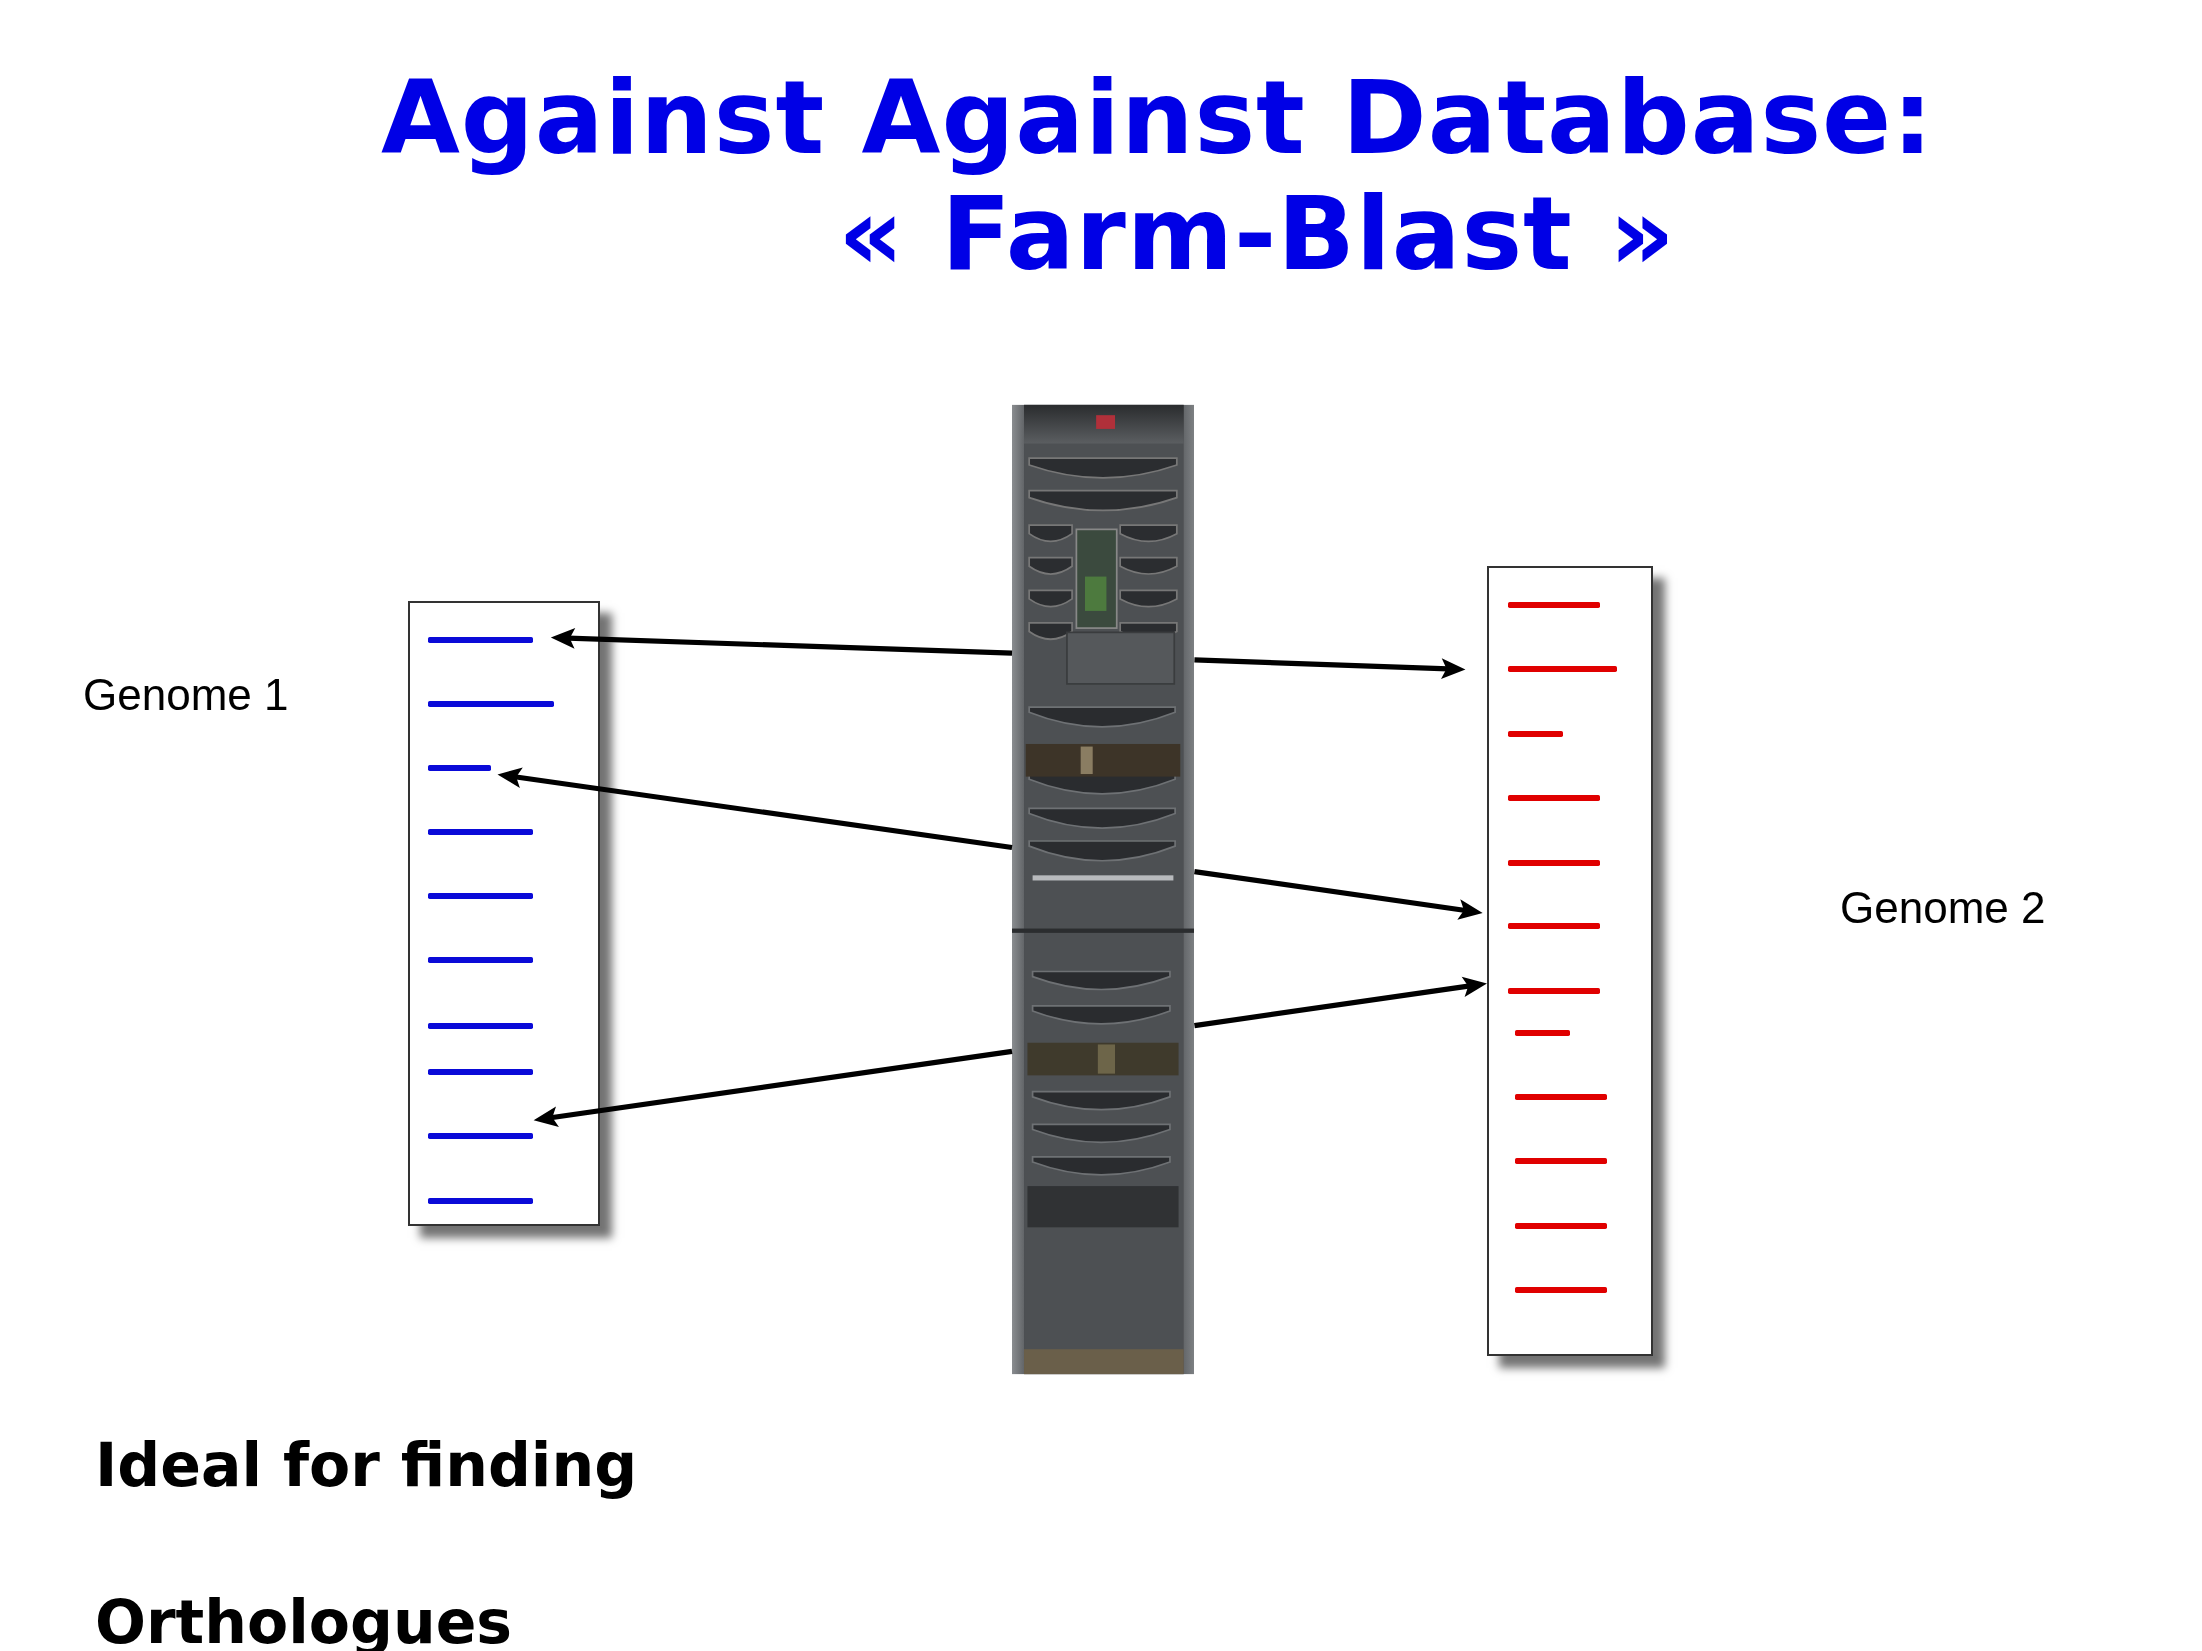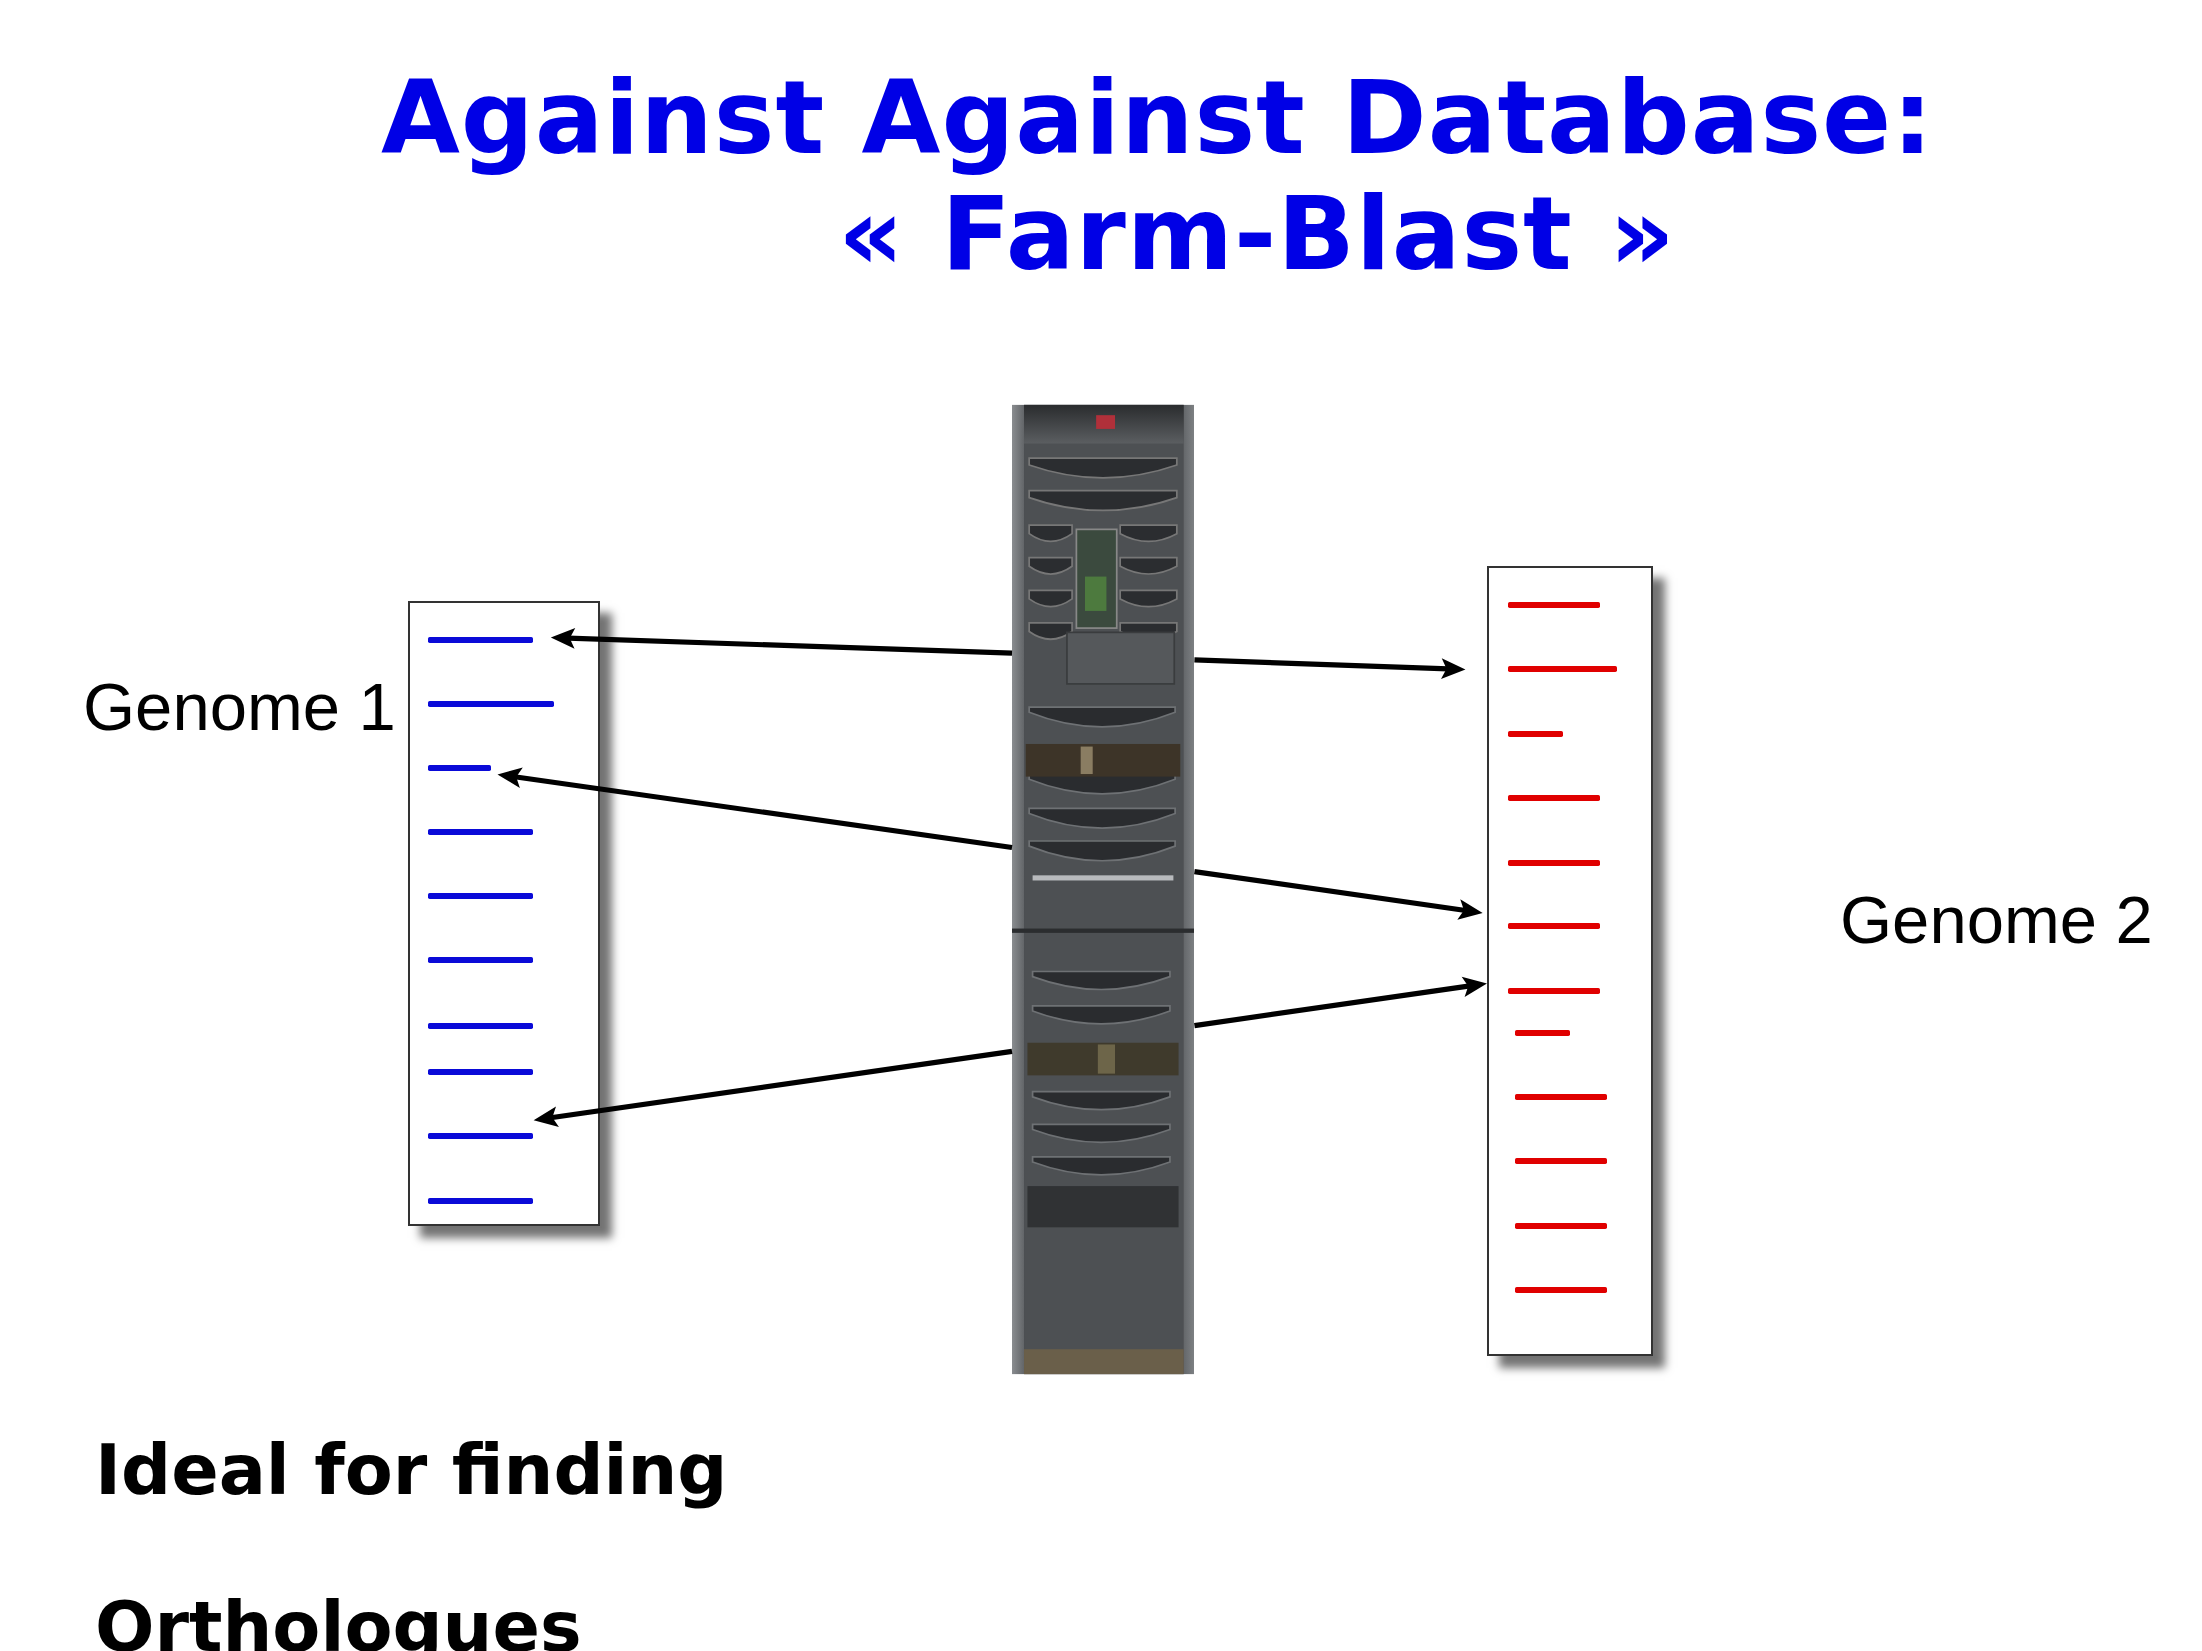--- a/index.html
+++ b/index.html
@@ -3,25 +3,25 @@
 <meta charset="utf-8">
 <style>
   html, body { margin:0; padding:0; background:#ffffff; }
   body { width:2203px; height:1652px; position:relative; overflow:hidden;
          font-family:"DejaVu Sans", sans-serif; }
   .title { position:absolute; color:#0000e6; font-family:"DejaVu Sans", sans-serif;
            font-weight:bold; white-space:nowrap; line-height:1; }
   #title-line1 { left:381px; top:67px; font-size:102px; letter-spacing:0.9px; }
   #title-line2 { left:822px; top:183px; font-size:102px; letter-spacing:0.9px;margin-left:16px; }
   .label { position:absolute; color:#000; font-family:"Liberation Sans", sans-serif;
-           font-size:67px; line-height:1; white-space:nowrap; }
+           font-size:44px; line-height:1; white-space:nowrap; }
   #genome1-label { left:83px; top:673px; }
   #genome2-label { left:1840px; top:886px;text-align:center; }
   .caption { position:absolute; left:95px; color:#000; font-family:"DejaVu Sans", sans-serif;
-             font-weight:bold; font-size:70px; line-height:1; white-space:nowrap; }
+             font-weight:bold; font-size:60px; line-height:1; white-space:nowrap; }
   #caption-line1 { top:1435px; }
   #caption-line2 { top:1592px; }
   .gbox { position:absolute; background:#fff; border:2.6px solid #333;
           box-shadow: 12px 12px 8.6px rgba(0,0,0,0.55); box-sizing:border-box; }
   #genome1-box { left:408px; top:601px; width:192px; height:625px; }
   #genome2-box { left:1487px; top:566px; width:166px; height:790px; }
   .gline { position:absolute; height:6px; border-radius:1.7px; }
   .blue { background:#0a0ad8; }
   .red  { background:#e00000; }
   #rack { position:absolute; left:1012px; top:404px; width:182px; height:971px; }

